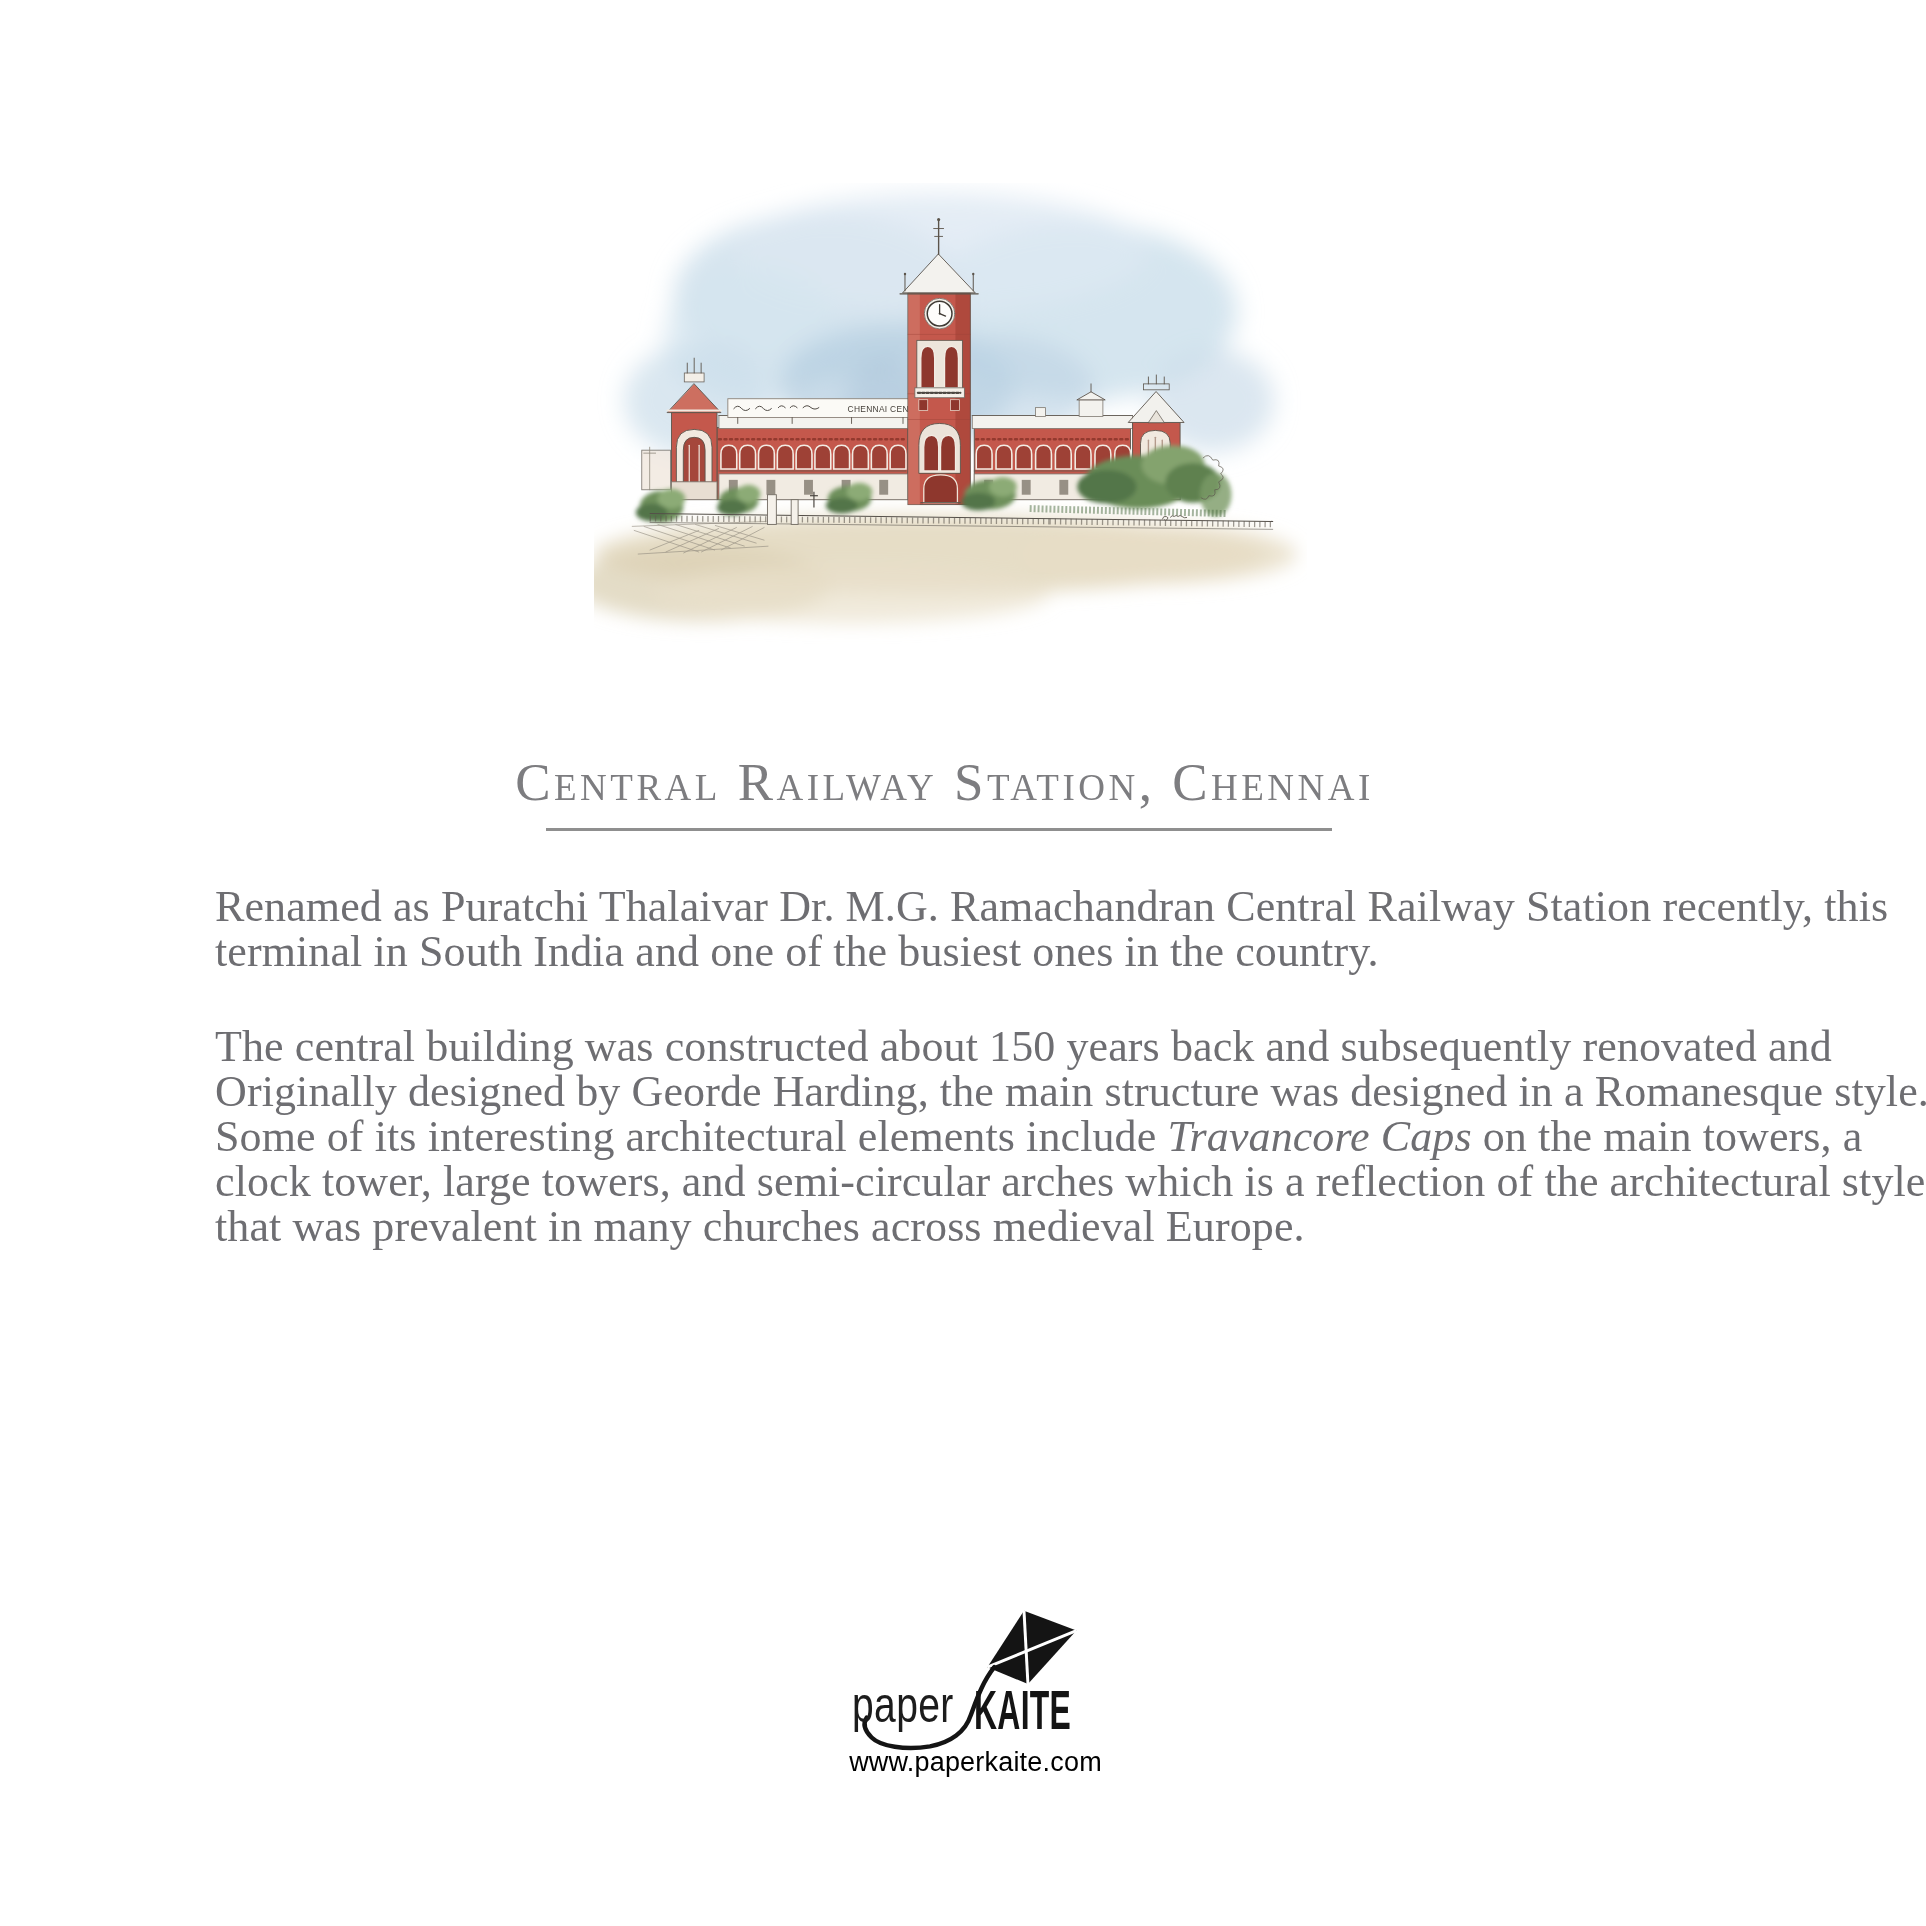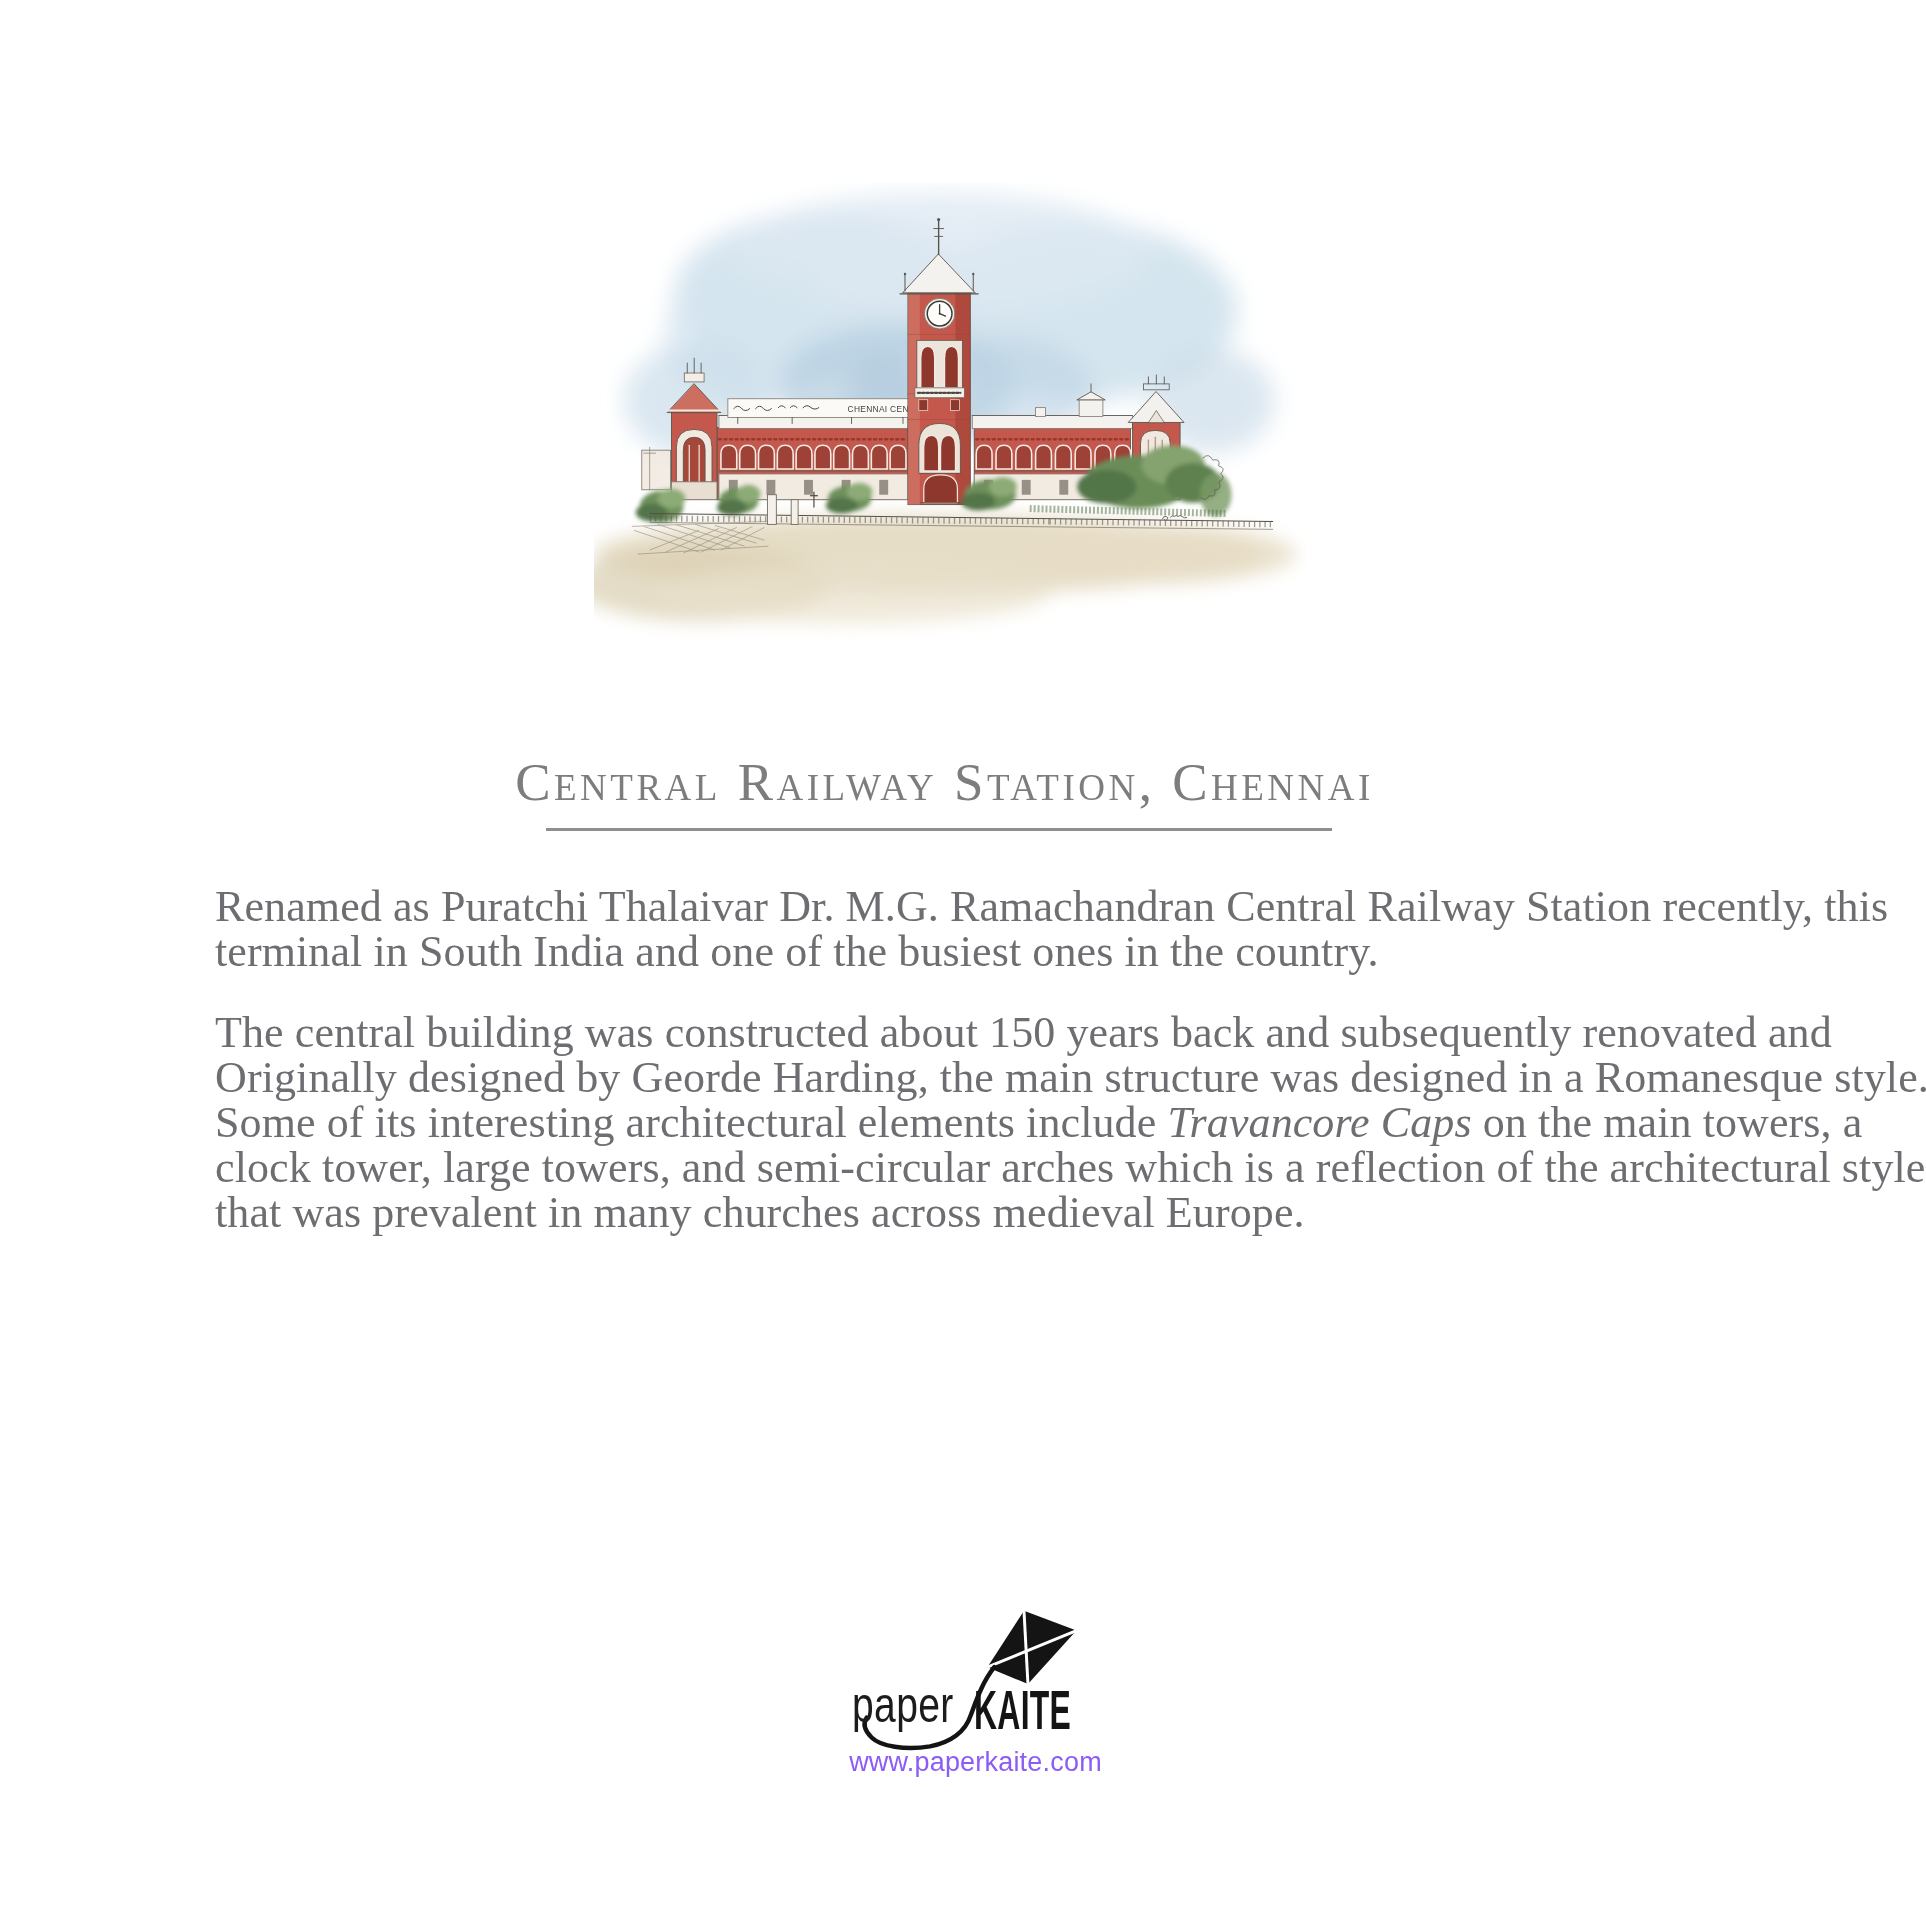--- a/index.html
+++ b/index.html
@@ -9,34 +9,34 @@
   .illustration{position:absolute;left:594px;top:183px;width:713px;height:475px;}
   
   .title{position:absolute;left:0;top:752px;width:1889px;text-align:center;
          font-family:"Liberation Serif",serif;font-variant:small-caps;
          font-size:53px;letter-spacing:3.5px;color:#7d7d80;font-weight:normal;margin:0;}
   .title-divider{position:absolute;left:546px;top:828px;width:786px;height:0;
          border-top:3px solid #8f8f8f;}
   
   .body-text{position:absolute;left:215px;top:884px;width:1485px;color:#6e6e72;
          font-size:44px;line-height:45px;letter-spacing:0.1px;}
-  .para + .para{margin-top:36px;}
+  .para + .para{margin-top:50px;}
   .line{white-space:pre;display:block;}
   .line i{font-style:italic;}
   
   .logo{position:absolute;left:832px;top:1593px;width:287px;height:188px;}
   .logo svg.logo-art{position:absolute;left:0;top:0;width:287px;height:188px;}
   .brand-first{position:absolute;left:20px;top:83px;font-family:"Liberation Sans",sans-serif;
          font-size:50px;font-weight:normal;color:#1c1c1c;transform:scaleX(0.78);
          transform-origin:left top;letter-spacing:0.5px;}
   .brand-second{position:absolute;left:142px;top:85px;font-family:"Liberation Sans",sans-serif;
          font-size:55px;font-weight:bold;color:#141414;transform:scaleX(0.58);
          transform-origin:left top;letter-spacing:0.5px;}
   .website{position:absolute;left:0;top:154px;width:287px;text-align:center;
-         font-family:"Liberation Sans",sans-serif;font-size:27px;color:#8b5cf6;
+         font-family:"Liberation Sans",sans-serif;font-size:27px;color:#000000;
          letter-spacing:0.2px;}
 </style>
 </head>
 <body>
 
 <div class="page">
 
   <svg class="illustration" viewBox="600 185 720 480" role="img" aria-label="Watercolor pen sketch of Chennai Central railway station with red walls, a central clock tower, side towers, arched arcades, trees and a fence">
     <defs>
       <filter id="wash" x="-60%" y="-60%" width="220%" height="220%">

